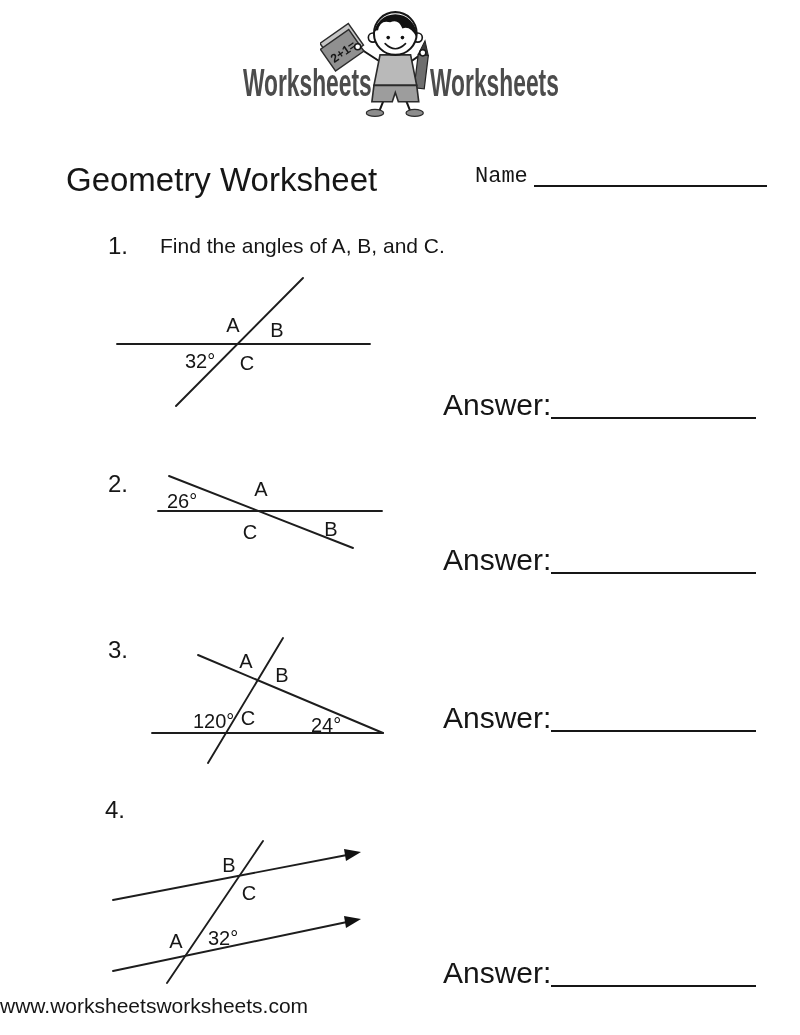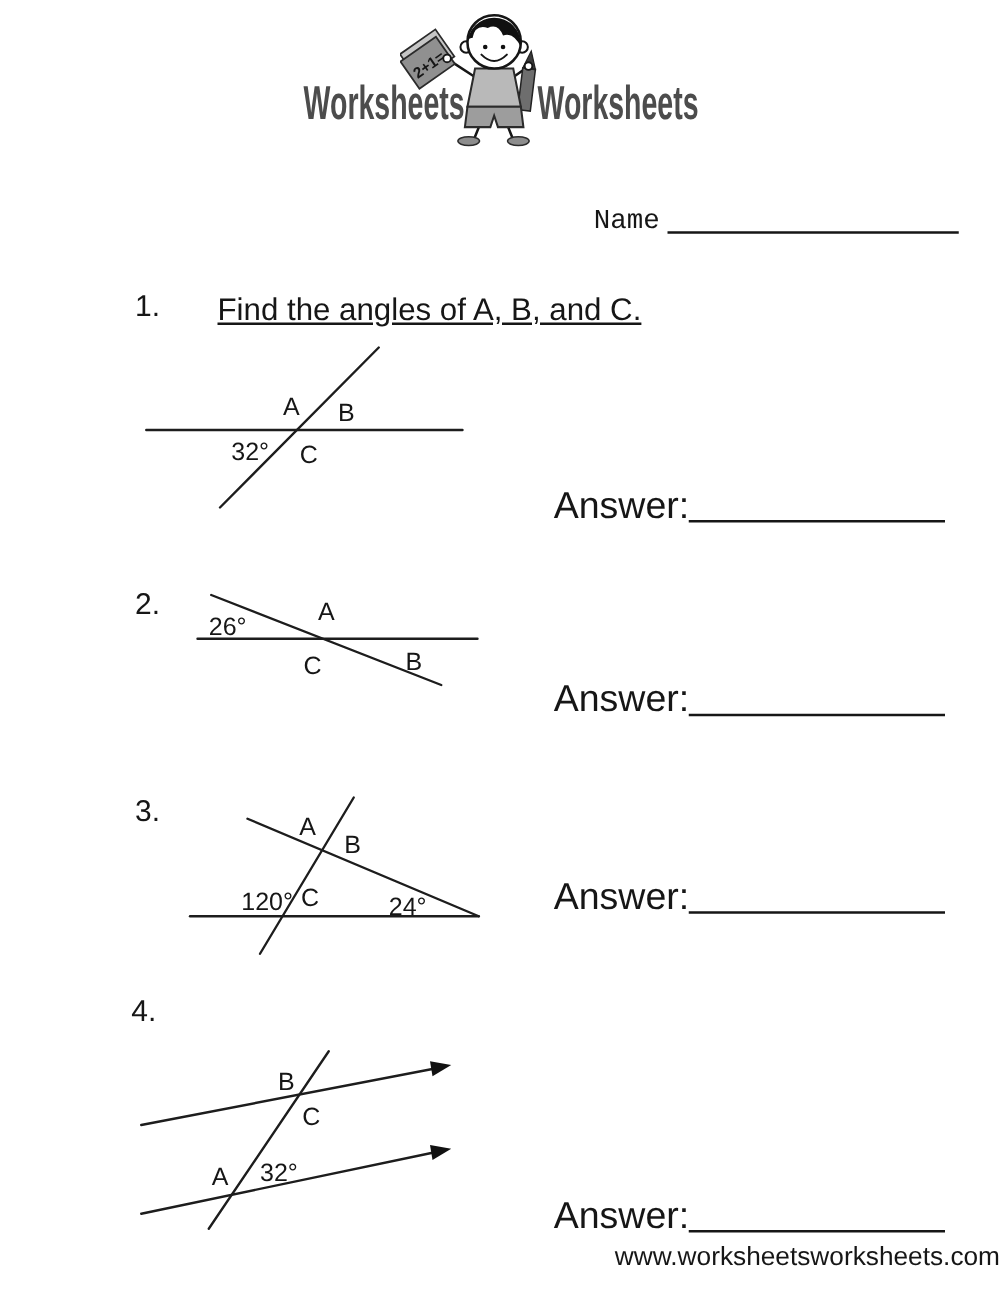--- a/index.html
+++ b/index.html
@@ -16,29 +16,29 @@
   .logo-left  { right:428px; transform:scaleX(0.60); transform-origin:right center; }
   .logo-right { left:430px;  transform:scaleX(0.60); transform-origin:left  center; }
   .boy-svg { position:absolute; left:320px; top:6px; width:114px; height:112px; }
   
   .title { position:absolute; left:66px; top:161px; margin:0; font-size:33px; font-weight:400; }
   .name-row { position:absolute; left:475px; top:164px; font-size:22px;font-family:Liberation Mono, monospace; }
   .blank-line { display:inline-block; height:0; border-bottom:2px solid #161616; }
   .name-line { width:233px; vertical-align:-5px; margin-left:6px; }
   
   .prob-num { position:absolute; left:108px; font-size:24px; }
-  .instruction { position:absolute; left:174px; top:234px; font-size:25px;text-decoration:underline; }
+  .instruction { position:absolute; left:160px; top:234px; font-size:21px; }
   .answer-row { position:absolute; left:443px; font-size:30px; white-space:nowrap; }
   .answer-line { width:205px; vertical-align:-4px; }
   .diagram { position:absolute; }
   .diagram line, .diagram path.geoline { stroke:#1d1d1d; stroke-width:1.9; stroke-linecap:round; }
   .diagram text { font-family:"Liberation Sans", sans-serif; font-size:20px; fill:#161616; }
   .diagram polygon { fill:#111; }
   
-  .footer { position:absolute; left:0; right:0; top:994px; text-align:right; font-size:21px; }
+  .footer { position:absolute; left:0; right:0; top:994px; text-align:left; font-size:21px; }
 </style>
 </head>
 <body>
 
 <div class="page">
 
   <span class="logo-text logo-left">Worksheets</span>
   <svg class="boy-svg" viewBox="0 0 112 110" aria-hidden="true">
     <g stroke="#161616" stroke-width="2" stroke-linecap="round">
       <line x1="58" y1="54" x2="38" y2="41"></line>
@@ -66,20 +66,21 @@
     <circle cx="52" cy="31" r="4.5" fill="#fff" stroke="#161616" stroke-width="1.6"></circle>
     <circle cx="96" cy="31" r="4.5" fill="#fff" stroke="#161616" stroke-width="1.6"></circle>
     <circle cx="74" cy="27" r="21" fill="#fff" stroke="#161616" stroke-width="2"></circle>
     <path d="M53,29 A21,21 0 0 1 95,29 L95,31 Q89,19 81,22 Q77,12 69,16 Q59,13 57,24 Q53,23 53,31 Z" fill="#111"></path>
     <circle cx="67" cy="31" r="1.8" fill="#111"></circle>
     <circle cx="81" cy="31" r="1.8" fill="#111"></circle>
     <path d="M64,37 Q74,47 84,37" fill="none" stroke="#161616" stroke-width="1.6" stroke-linecap="round"></path>
   </svg>
   <span class="logo-text logo-right">Worksheets</span>
 
+  <h1 class="title">Geometry Worksheet</h1>
   <div class="name-row">
     <span>Name</span><span class="blank-line name-line"></span>
   </div>
 
   <div class="prob-num" style="top:232px;">1.</div>
   <div class="instruction">Find the angles of A, B, and C.</div>
 
   <svg class="diagram" style="left:110px; top:272px;" width="270" height="140" viewBox="0 0 270 140">
     <line x1="7" y1="72" x2="260" y2="72"></line>
     <line x1="66" y1="134" x2="193" y2="6"></line>

